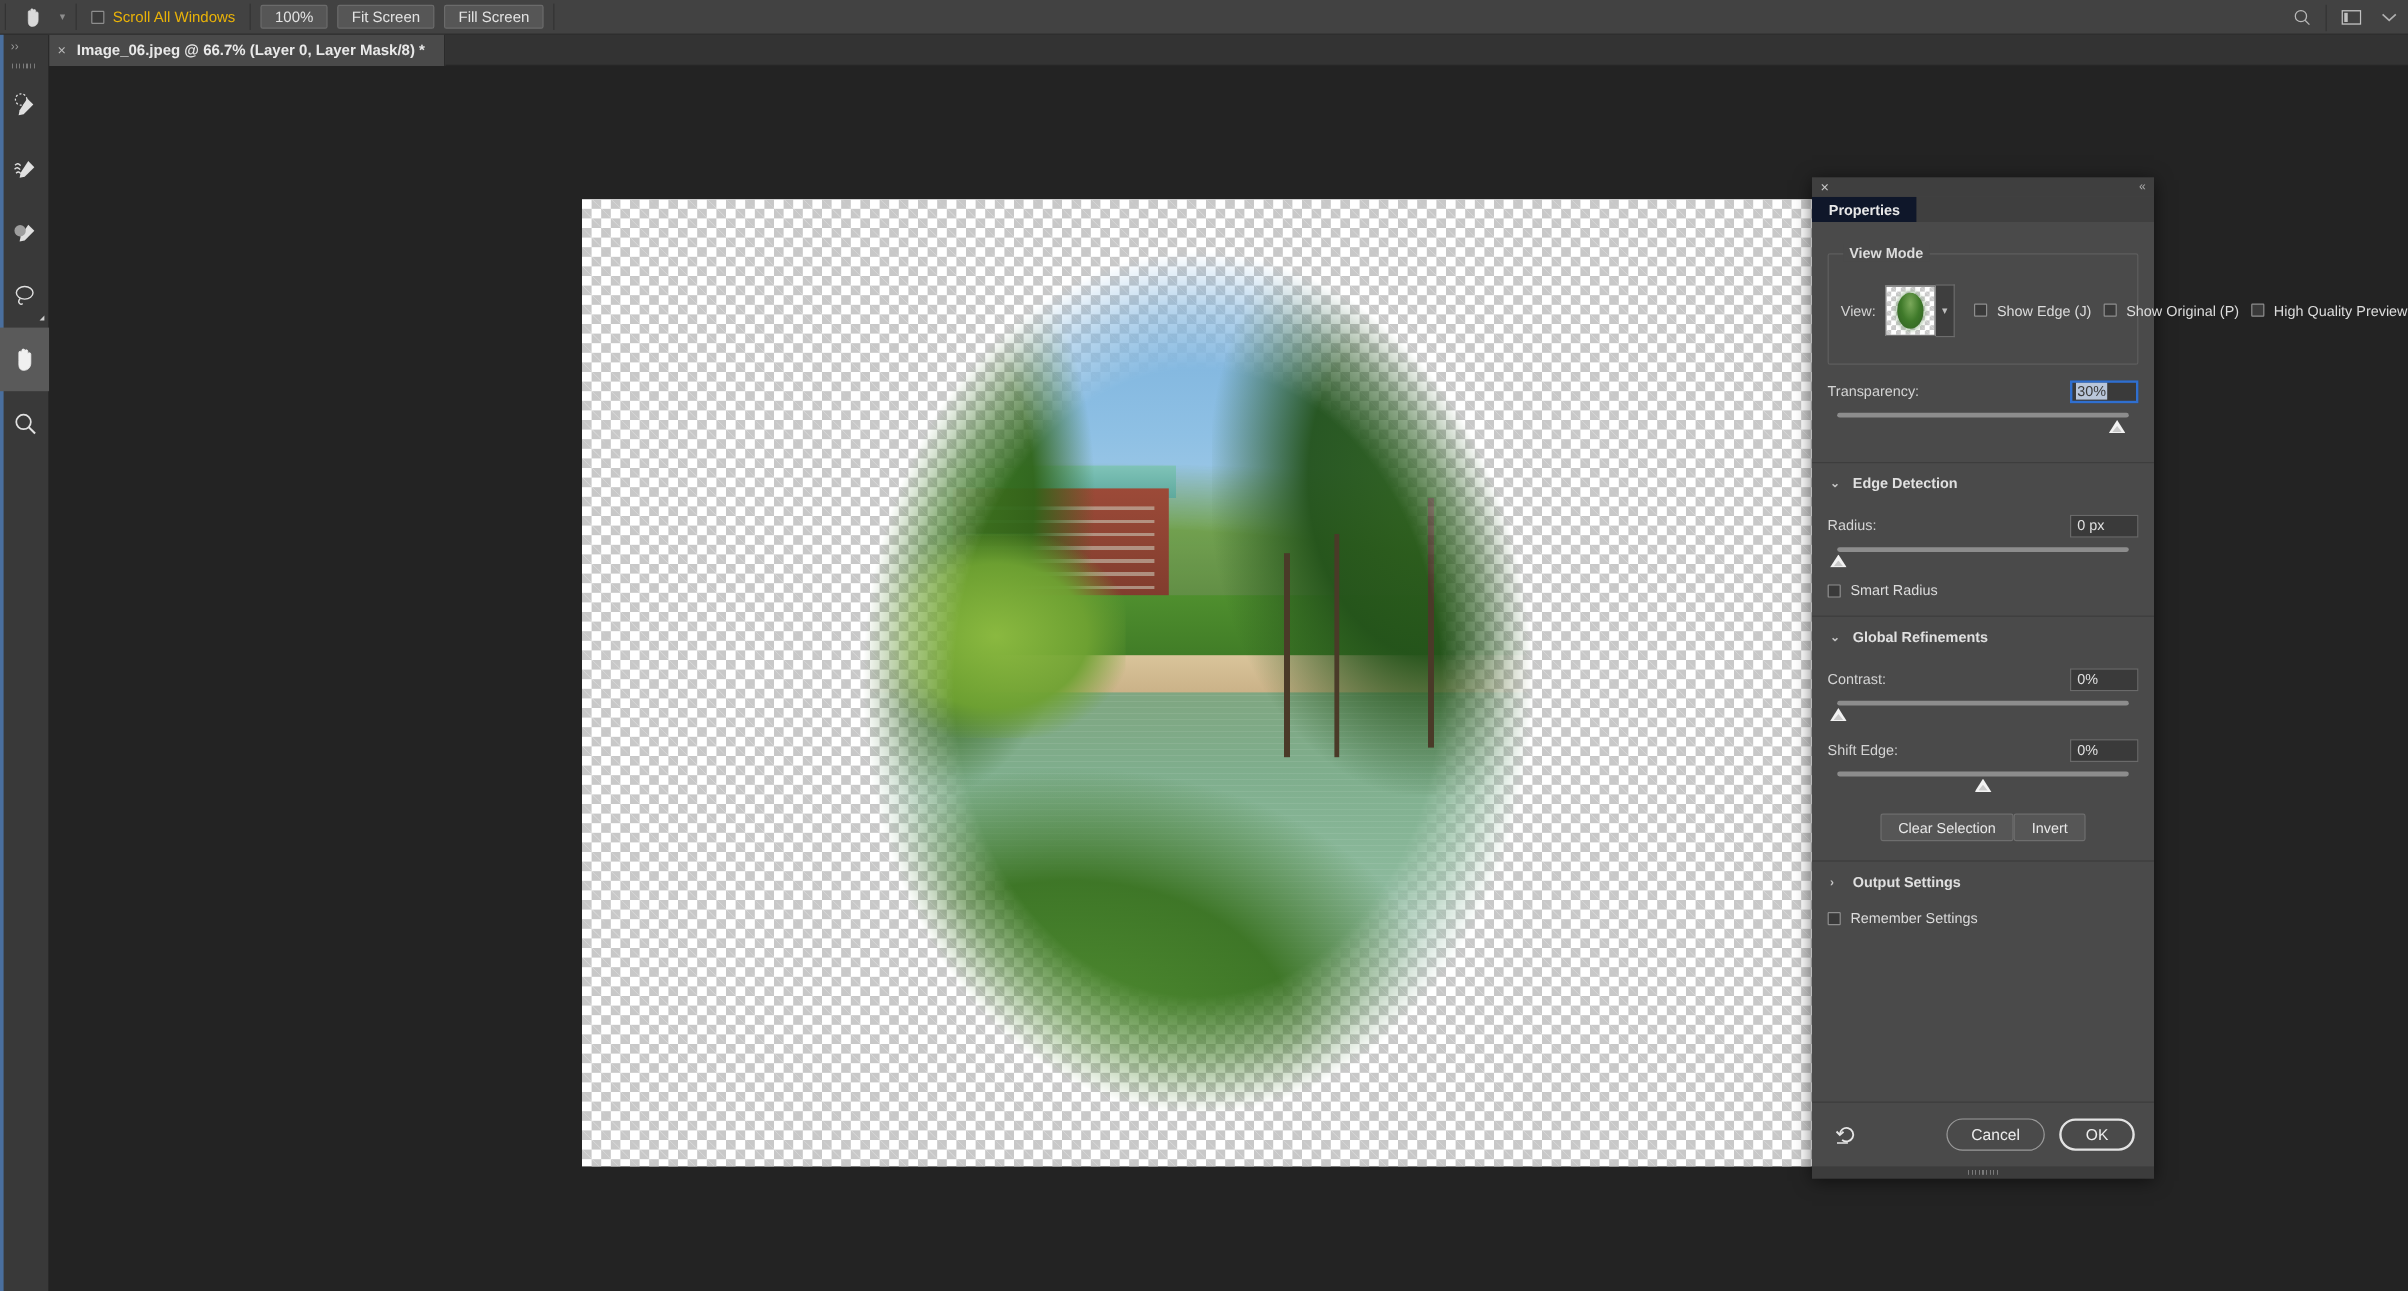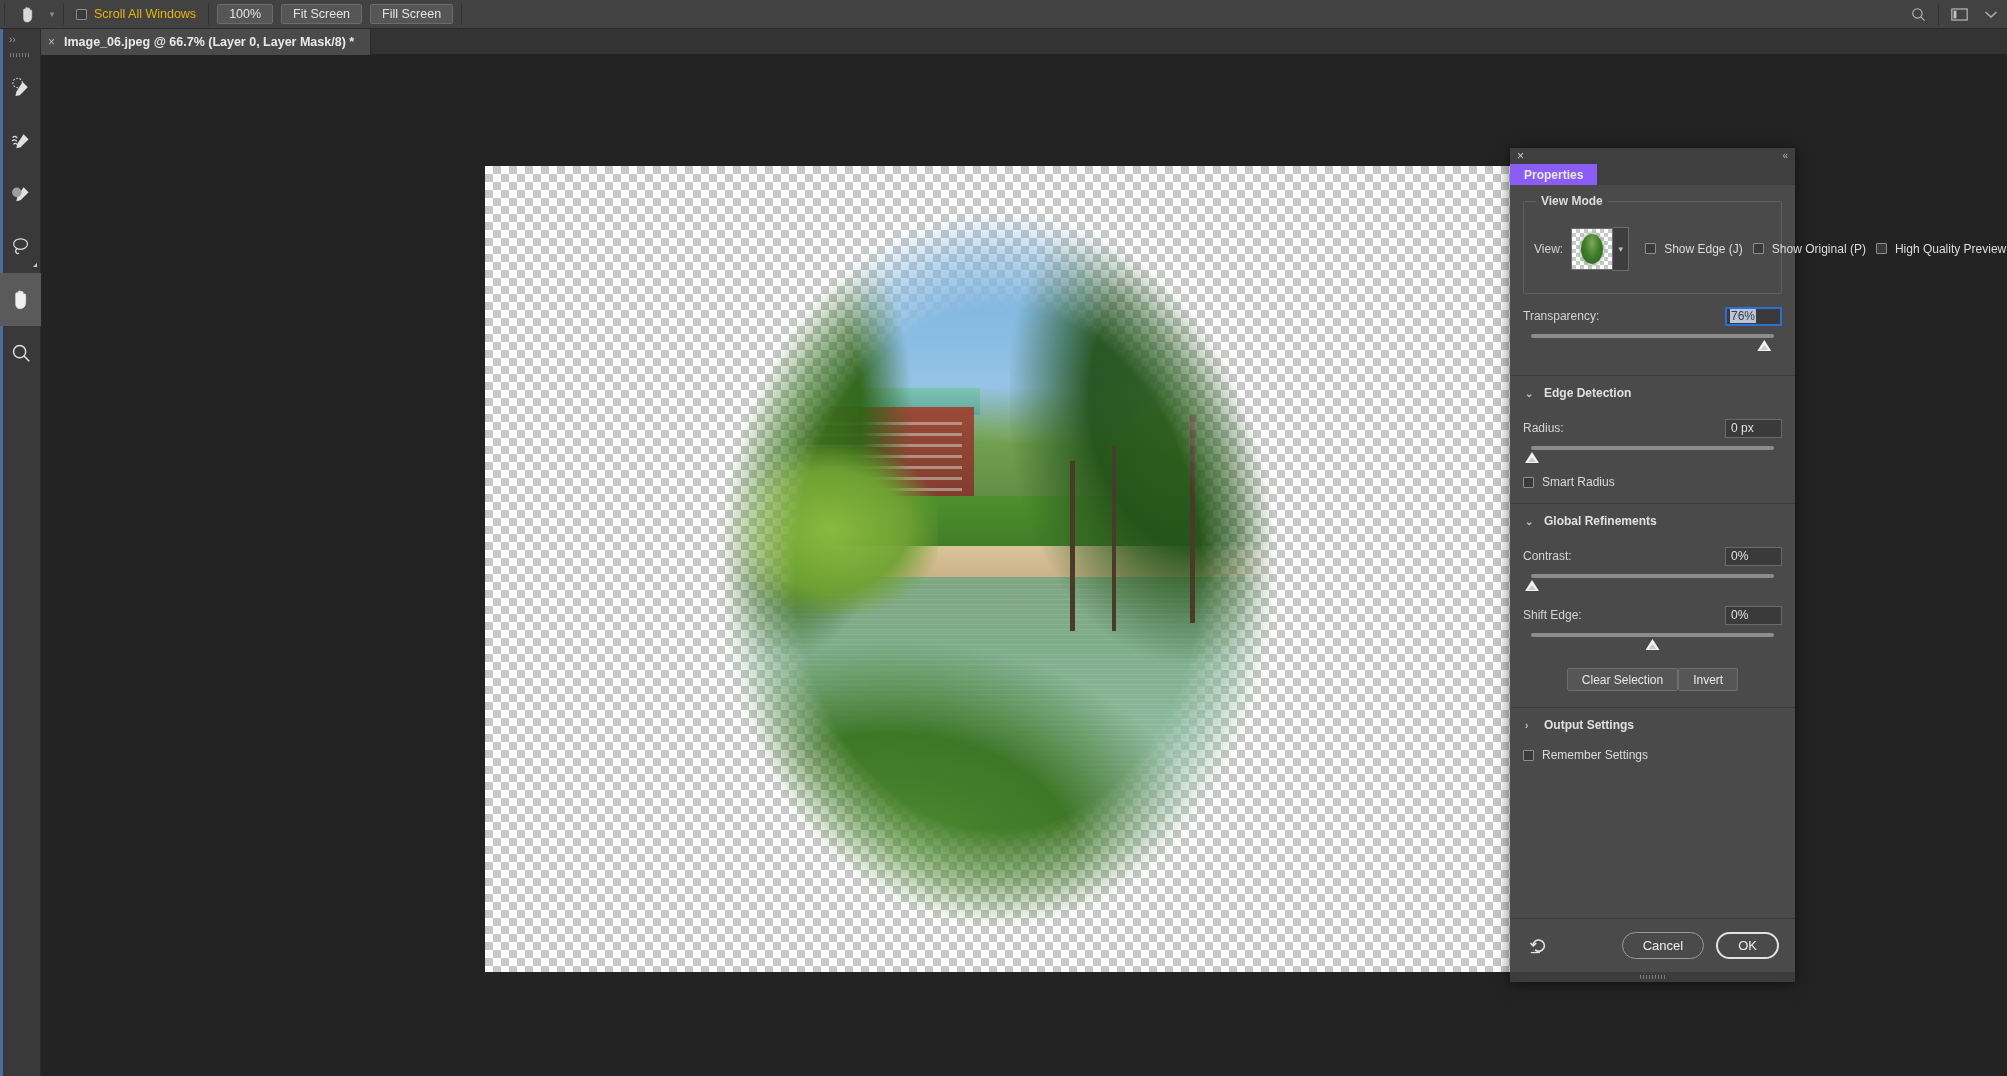--- a/index.html
+++ b/index.html
@@ -121,36 +121,36 @@
   
   #panel {
     position: absolute; left: 1510px; top: 148px; width: 285px; height: 834px;
     background: #4a4a4a; box-shadow: 0 2px 14px rgba(0,0,0,.55);
   }
   #panel-top { height: 16px; position: relative; background: #3f3f3f; }
   #panel-close { position: absolute; left: 7px; top: 1px; color: #c9c9c9; font-size: 12px; line-height: 14px; cursor: default; }
   #panel-collapse { position: absolute; right: 8px; top: 2px; color: #b0b0b0; font-size: 10px; line-height: 12px; letter-spacing: -1px; cursor: default; }
   #panel-tabs { height: 21px; background: #3f3f3f; display: flex; }
   #tab-properties {
-    padding: 0 14px; background: #8b5cf6; color: #e8e8e8; font-size: 12px; font-weight: bold;
+    padding: 0 14px; background: #0f172a; color: #e8e8e8; font-size: 12px; font-weight: bold;
     display: flex; align-items: center; cursor: default;
   }
   #panel-body { padding: 10px 0 0 0; }
 
   .sec { padding: 0 13px; }
   .sec-hdr {
     display: flex; align-items: center; gap: 10px; height: 26px; cursor: default;
     color: #e0e0e0; font-size: 12px; font-weight: bold; padding-left: 2px;
   }
   .tw { color: #c6c6c6; font-size: 10px; width: 9px; display:inline-block; }
   .divider { height: 1px; background: #3d3d3d; margin: 6px 0 4px 0; }
 
   
   #viewmode-box {
-    margin: 6px 13px 0 13px; border: 1px solid #5e5e5e; border-radius: 2px;
+    margin: 16px 13px 0 13px; border: 1px solid #5e5e5e; border-radius: 2px;
     position: relative; padding: 14px 10px 12px 10px; height: 93px;
   }
   #viewmode-legend {
     position: absolute; left: 12px; top: -8px; background: #4a4a4a; padding: 0 5px;
     color: #dcdcdc; font-size: 12px; font-weight: bold;
   }
   #vm-inner { display: flex; align-items: center; gap: 10px; height: 100%; }
   #vm-left { display: flex; align-items: center; gap: 8px; }
   .fld-label { color: #d4d4d4; font-size: 12px; }
   #view-swatch {
@@ -404,21 +404,21 @@
               <span class="chk-label">High Quality Preview</span>
             </div>
           </div>
         </div>
       </div>
 
       <div class="row">
         <div class="row-head">
           <span class="fld-label">Transparency:</span>
           <div class="numfield focused">
-            <span class="sel">76%</span>
+            <span class="sel">30%</span>
           </div>
         </div>
         <div class="track-wrap">
           <div class="track"></div>
           <div class="knob" style="left:calc(8px + 96% - 15.36px);"></div>
         </div>
       </div>
 
       <div class="divider" style="margin-top:22px"></div>
 

